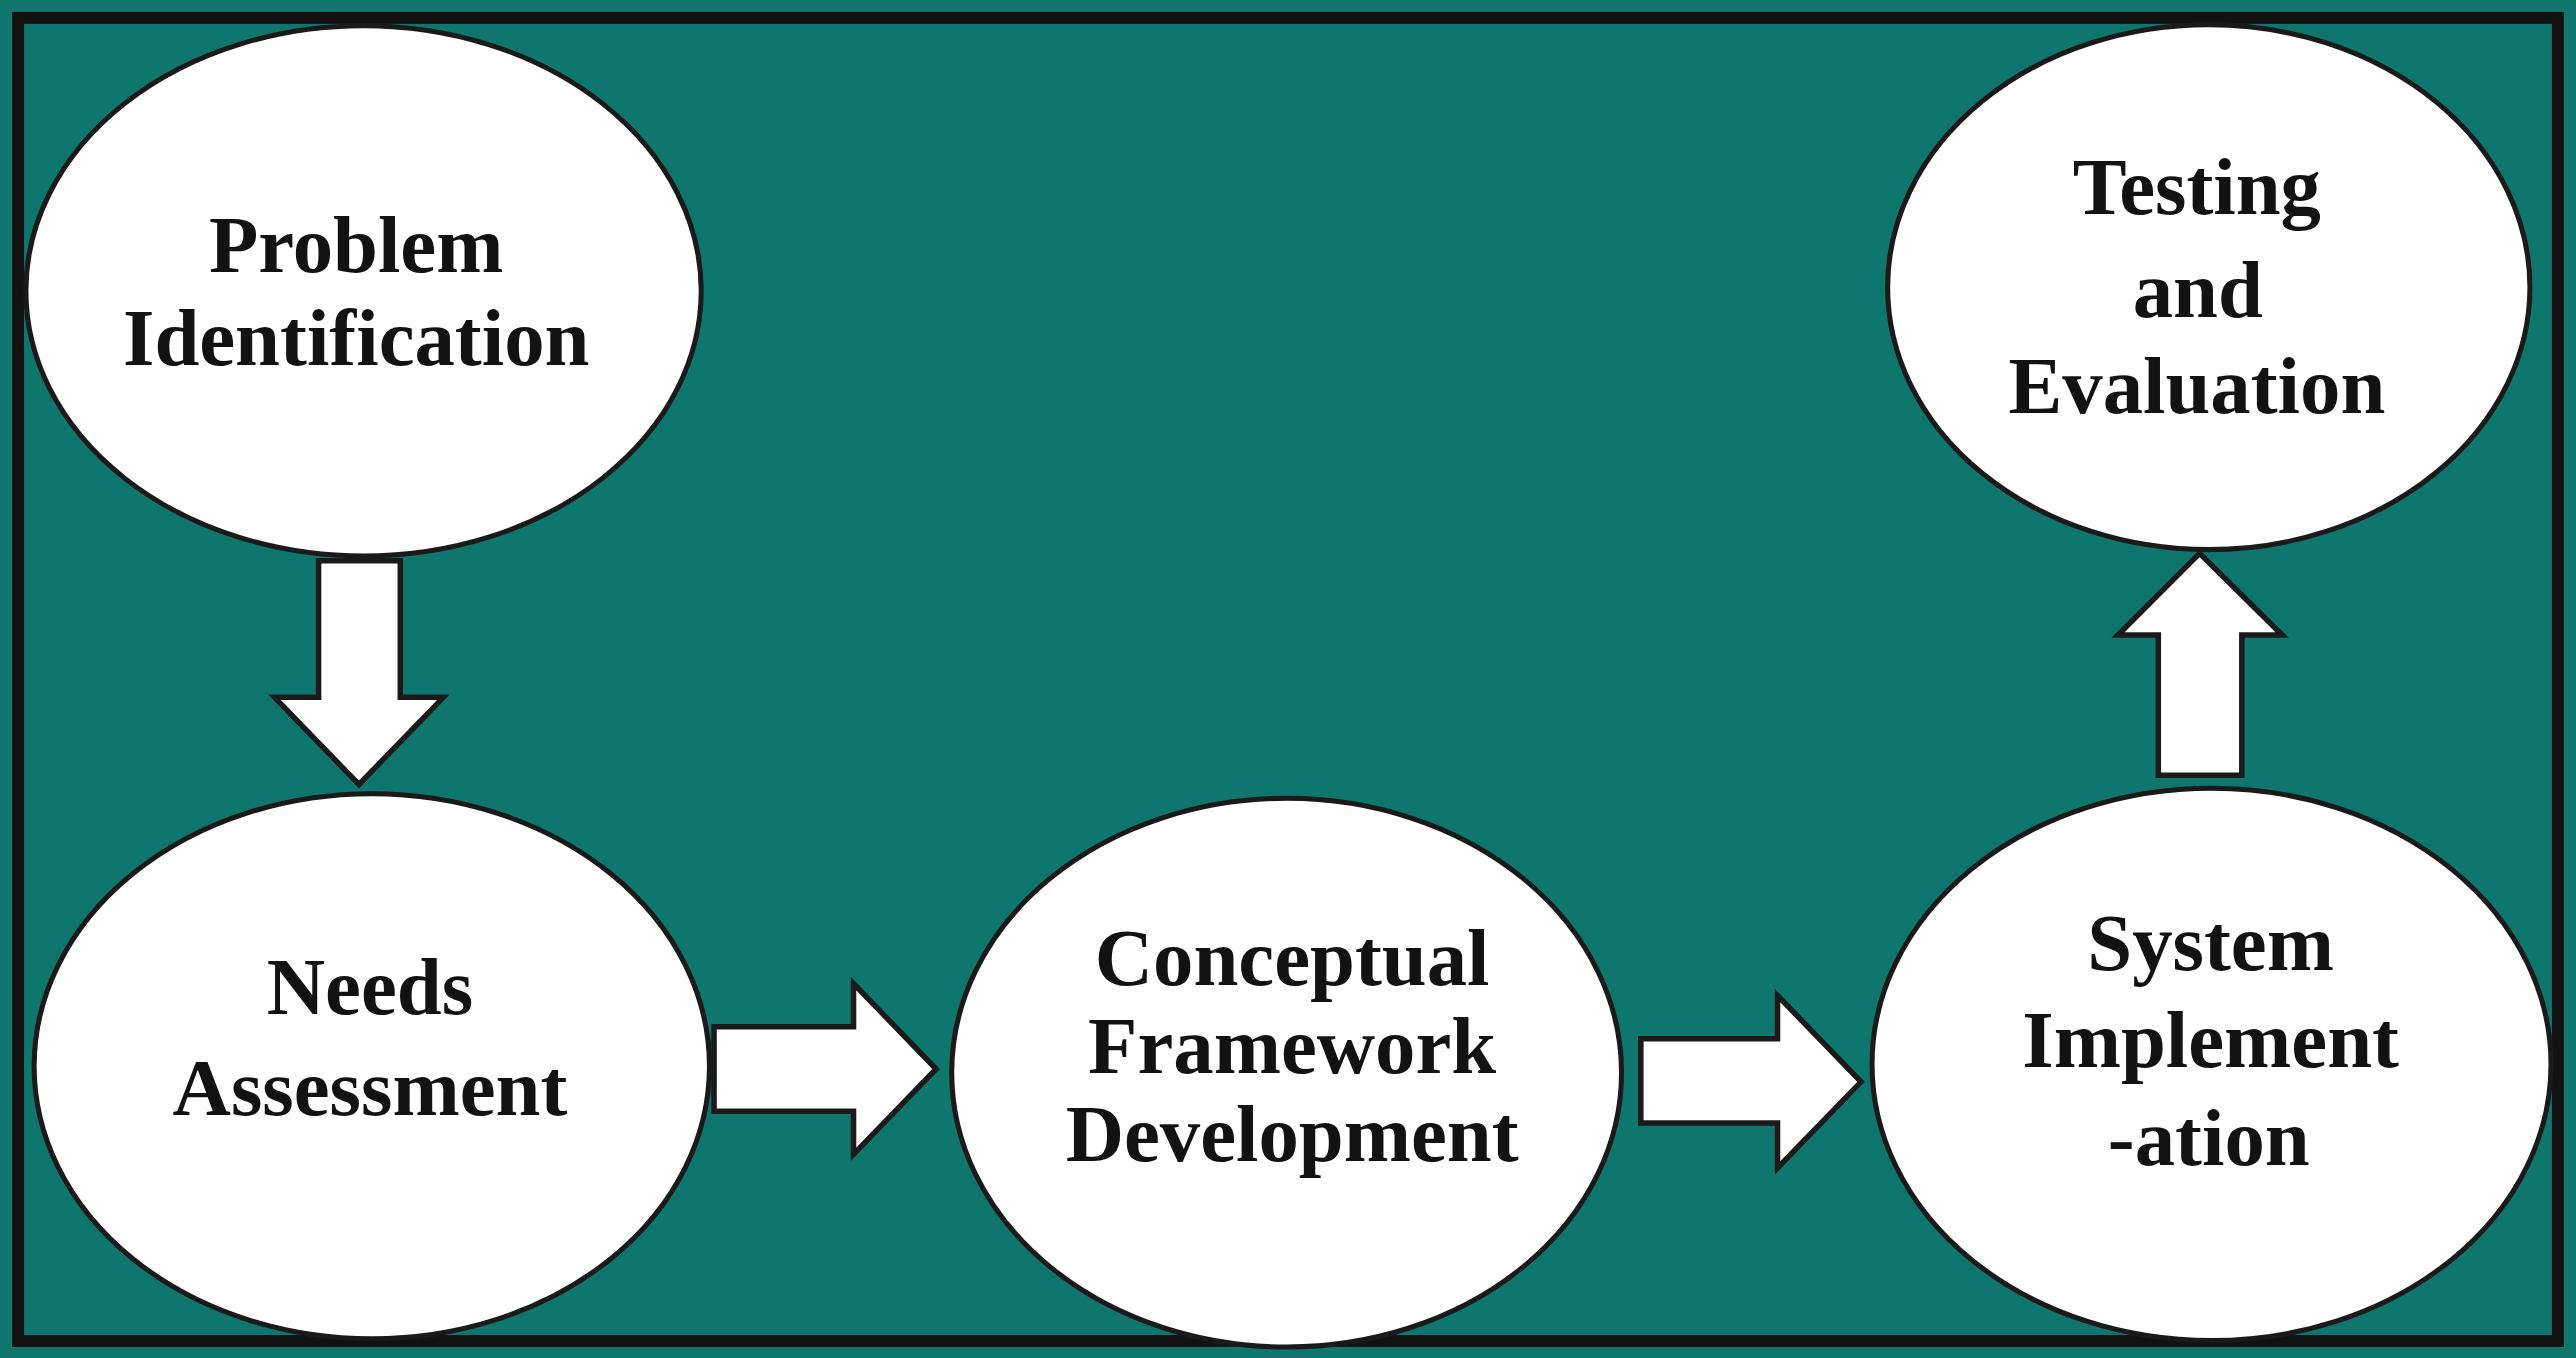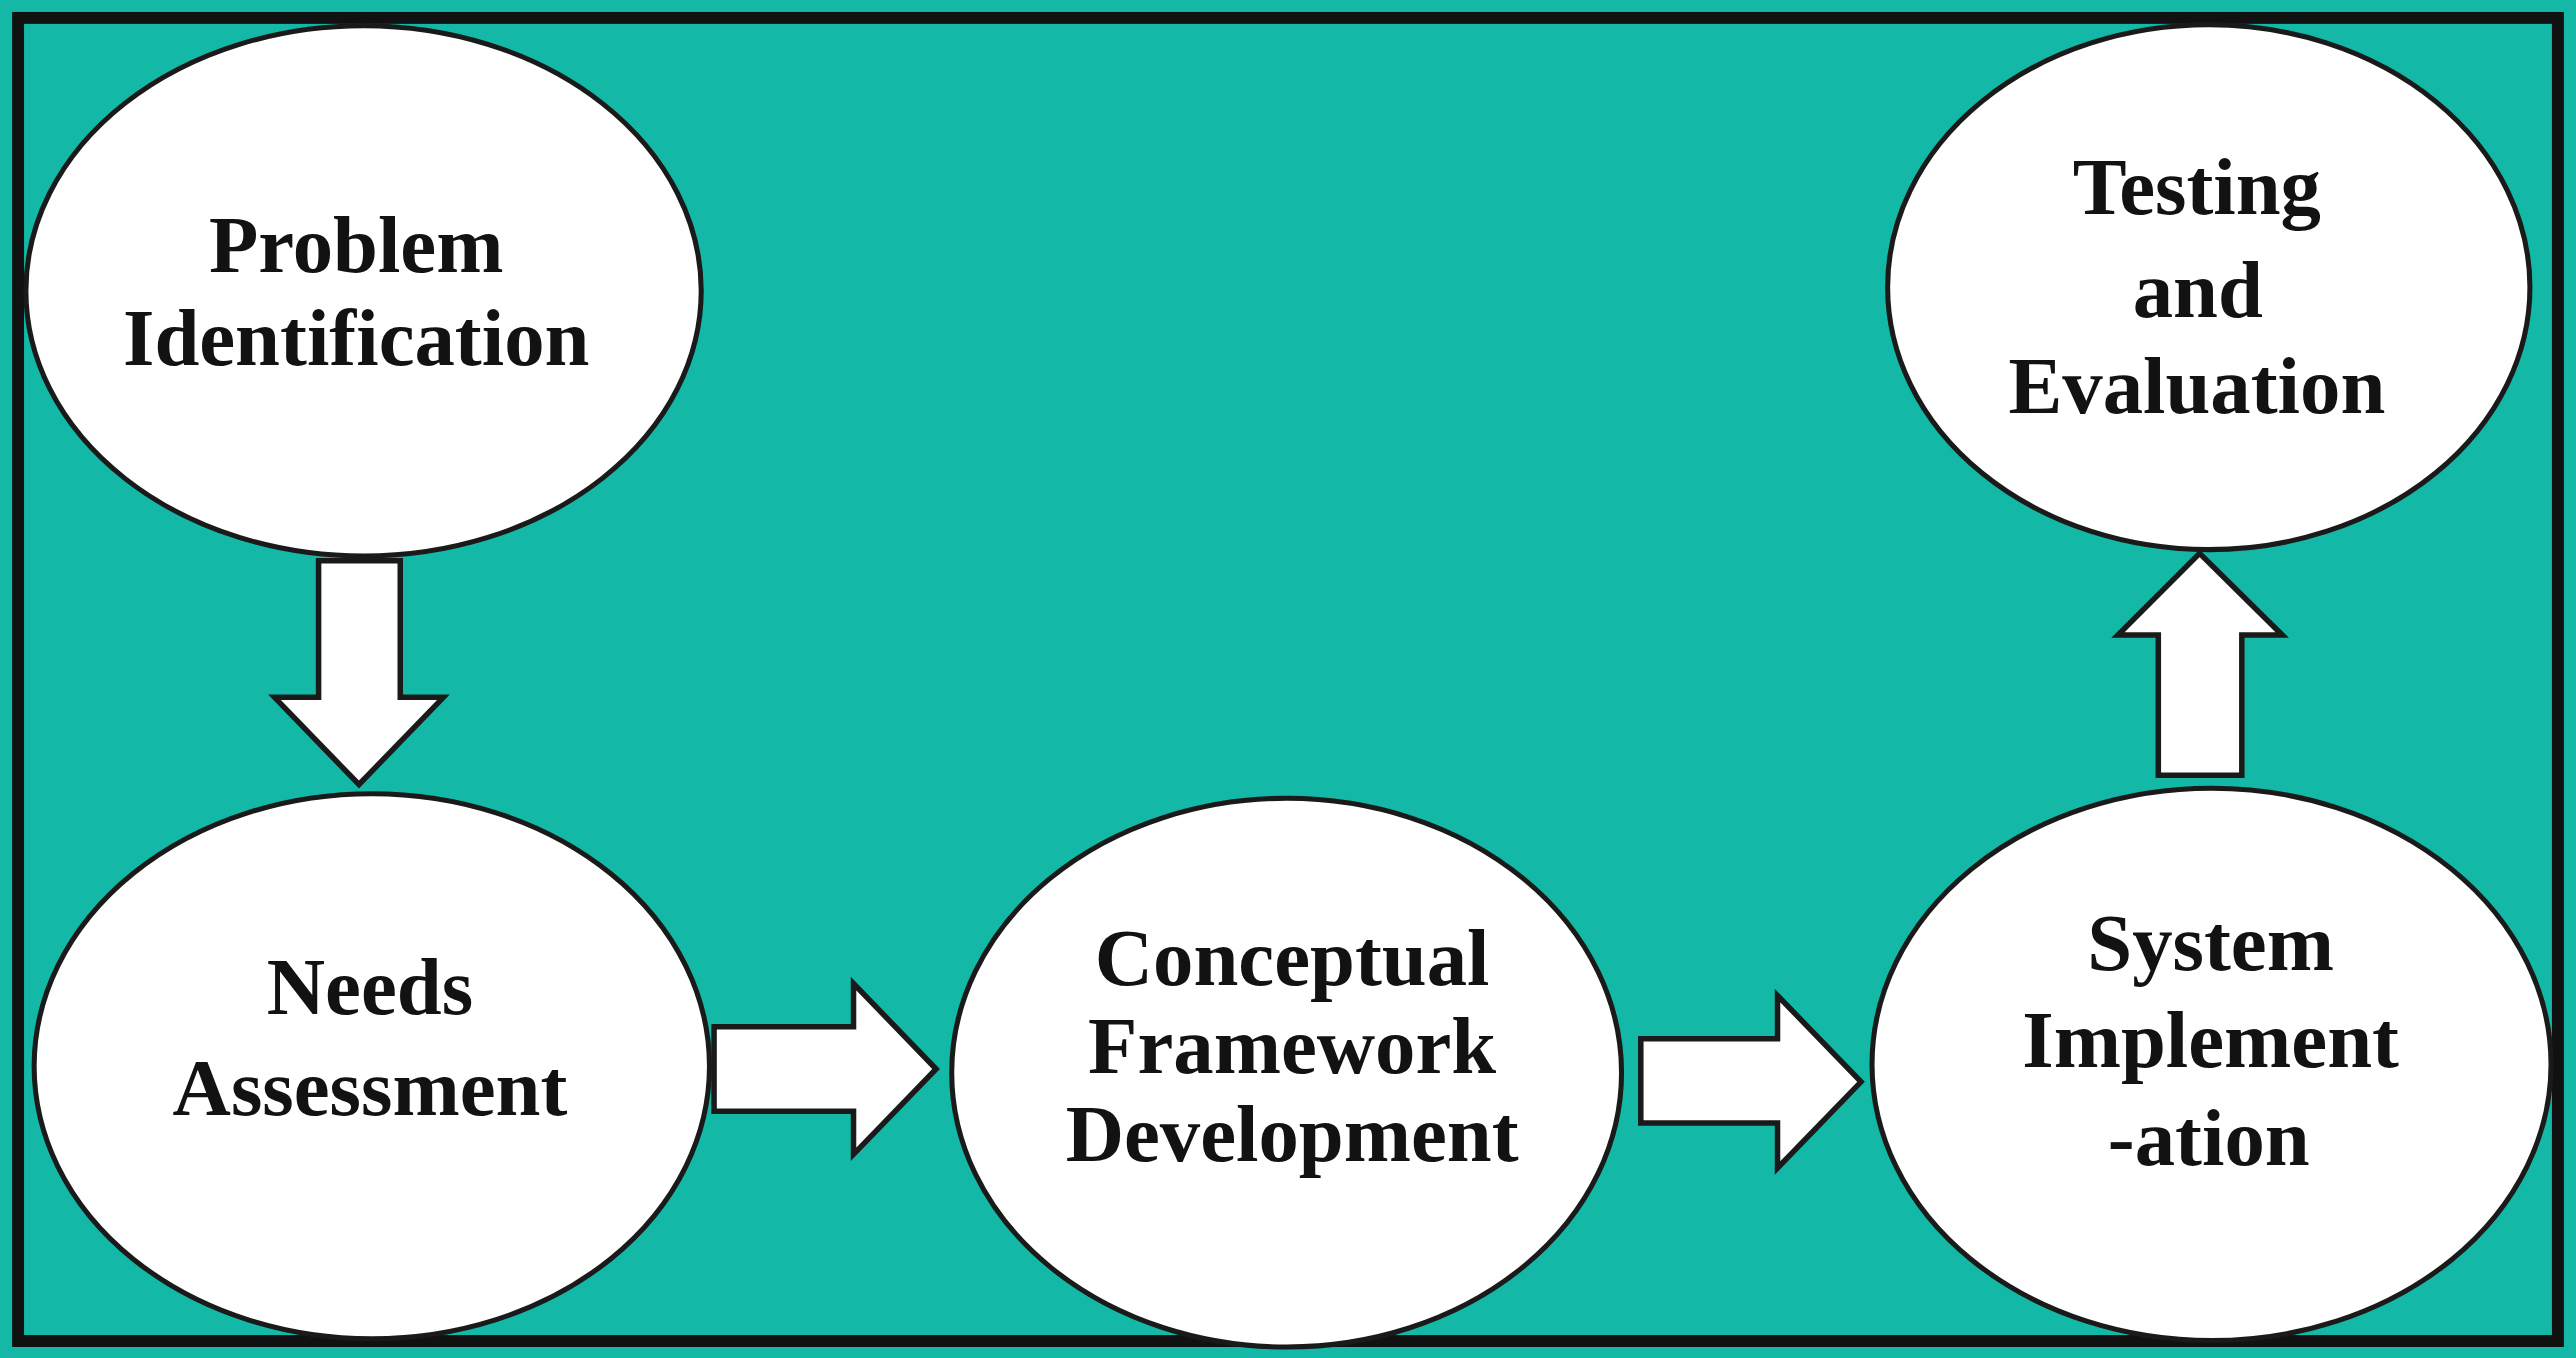--- a/index.html
+++ b/index.html
@@ -4,21 +4,21 @@
 <style>
   html, body {
     margin: 0;
     padding: 0;
     background: #ffffff;
   }
   .canvas {
     position: relative;
     width: 2576px;
     height: 1358px;
-    background: #14b8a6;
+    background: #0f766e;
     overflow: hidden;
   }
   svg.diagram {
     display: block;
     width: 2576px;
     height: 1358px;
   }
   .node-shape {
     fill: #ffffff;
     stroke: #1a1a1a;

